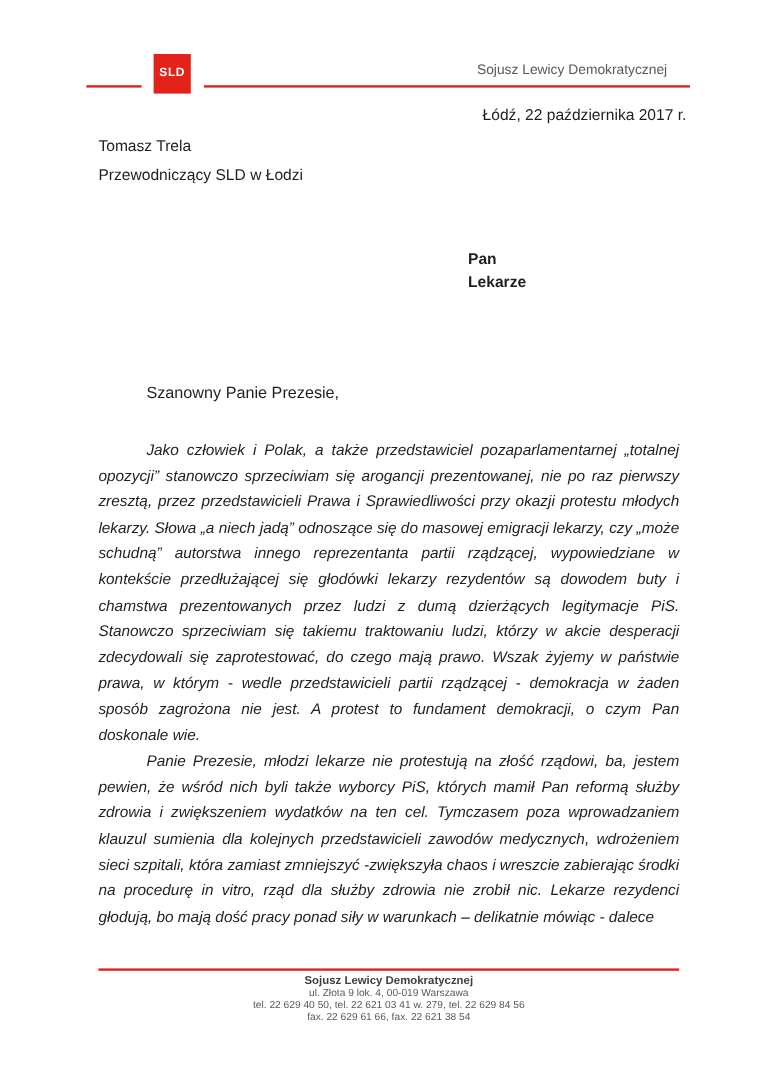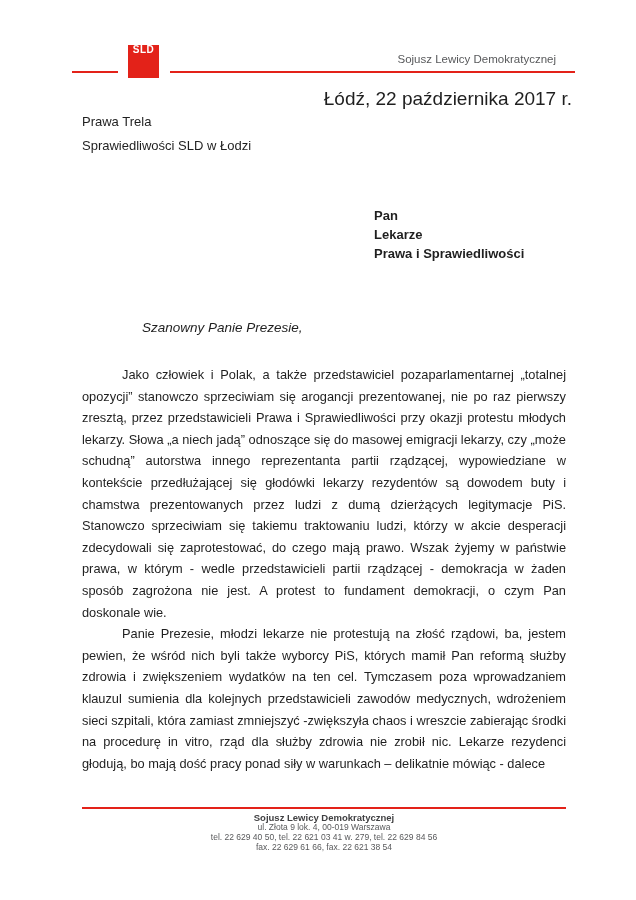--- a/index.html
+++ b/index.html
@@ -25,21 +25,21 @@
   .rule { position: absolute; background: var(--brand-red); height: 2px; }
   .rule-left  { left: 72px;  top: 71px; width: 46px; }
   .rule-right { left: 170px; top: 71px; width: 405px; }
 
   .logo {
     position: absolute;
     left: 128px; top: 45px;
     width: 31px; height: 33px;
     background: var(--brand-red);
     display: flex;
-    align-items: flex-start;
+    align-items: center;
     justify-content: center;
     padding-bottom: 2px;
   }
   .logo-text {
     color: #ffffff;
     font-weight: bold;
     font-size: 10px;
     letter-spacing: 0.5px;
     line-height: 1;
   }
@@ -48,58 +48,57 @@
     position: absolute;
     right: 80px; top: 53px;
     font-size: 11.5px;
     color: var(--footer-gray);
   }
 
   
   .date-line {
     position: absolute;
     right: 64px; top: 88px;
-    font-size: 19px;
+    font-size: 13px;
   }
 
   .sender {
     position: absolute;
     left: 82px; top: 110px;
     font-size: 13px;
     line-height: 23.5px;
   }
 
   .recipient {
     position: absolute;
-    left: 374px; top: 206px;
+    left: 390px; top: 206px;
     font-size: 13px;
     font-weight: bold;
     line-height: 19px;
   }
 
   .salutation {
     position: absolute;
     left: 122px; top: 320px;
     font-size: 13.5px;
-    font-style: italic;
-    margin-left: 20px;
   }
 
   
   .body-text {
     position: absolute;
     left: 82px; top: 364px;
     width: 484px;
     font-size: 12.8px;
     line-height: 21.6px;
     text-align: justify;
   }
   .body-text p {
     text-indent: 40px;
     margin: 0;
+    font-style: italic;
   }
 
   
   .footer-rule {
     position: absolute;
     left: 82px; top: 807px;
     width: 484px; height: 2px;
     background: var(--brand-red);
   }
   .footer {
@@ -130,28 +129,27 @@
     <div class="logo">
       <span class="logo-text">SLD</span>
     </div>
     <div class="rule rule-right"></div>
     <div class="org-name">Sojusz Lewicy Demokratycznej</div>
   </div>
 
   <div class="date-line">Łódź, 22 października 2017 r.</div>
 
   <div class="sender">
-    <div>Prawa Trela</div>
-    <div>Sprawiedliwości SLD w Łodzi</div>
+    <div>Tomasz Trela</div>
+    <div>Przewodniczący SLD w Łodzi</div>
   </div>
 
   <div class="recipient">
     <div>Pan</div>
     <div>Lekarze</div>
-    <div>Prawa i Sprawiedliwości</div>
   </div>
 
   <div class="salutation">Szanowny Panie Prezesie,</div>
 
   <div class="body-text">
     <p>Jako człowiek i Polak, a także przedstawiciel pozaparlamentarnej „totalnej opozycji” stanowczo sprzeciwiam się arogancji prezentowanej, nie po raz pierwszy zresztą, przez przedstawicieli Prawa i Sprawiedliwości przy okazji protestu młodych lekarzy. Słowa „a niech jadą” odnoszące się do masowej emigracji lekarzy, czy „może schudną” autorstwa innego reprezentanta partii rządzącej, wypowiedziane w kontekście przedłużającej się głodówki lekarzy rezydentów są dowodem buty i chamstwa prezentowanych przez ludzi z dumą dzierżących legitymacje PiS. Stanowczo sprzeciwiam się takiemu traktowaniu ludzi, którzy w akcie desperacji zdecydowali się zaprotestować, do czego mają prawo. Wszak żyjemy w państwie prawa, w którym - wedle przedstawicieli partii rządzącej - demokracja w żaden sposób zagrożona nie jest. A protest to fundament demokracji, o czym Pan doskonale wie.</p>
     <p>Panie Prezesie, młodzi lekarze nie protestują na złość rządowi, ba, jestem pewien, że wśród nich byli także wyborcy PiS, których mamił Pan reformą służby zdrowia i zwiększeniem wydatków na ten cel. Tymczasem poza wprowadzaniem klauzul sumienia dla kolejnych przedstawicieli zawodów medycznych, wdrożeniem sieci szpitali, która zamiast zmniejszyć -zwiększyła chaos i wreszcie zabierając środki na procedurę in vitro, rząd dla służby zdrowia nie zrobił nic. Lekarze rezydenci głodują, bo mają dość pracy ponad siły w warunkach – delikatnie mówiąc - dalece</p>
   </div>
 
   <div class="footer-rule"></div>

